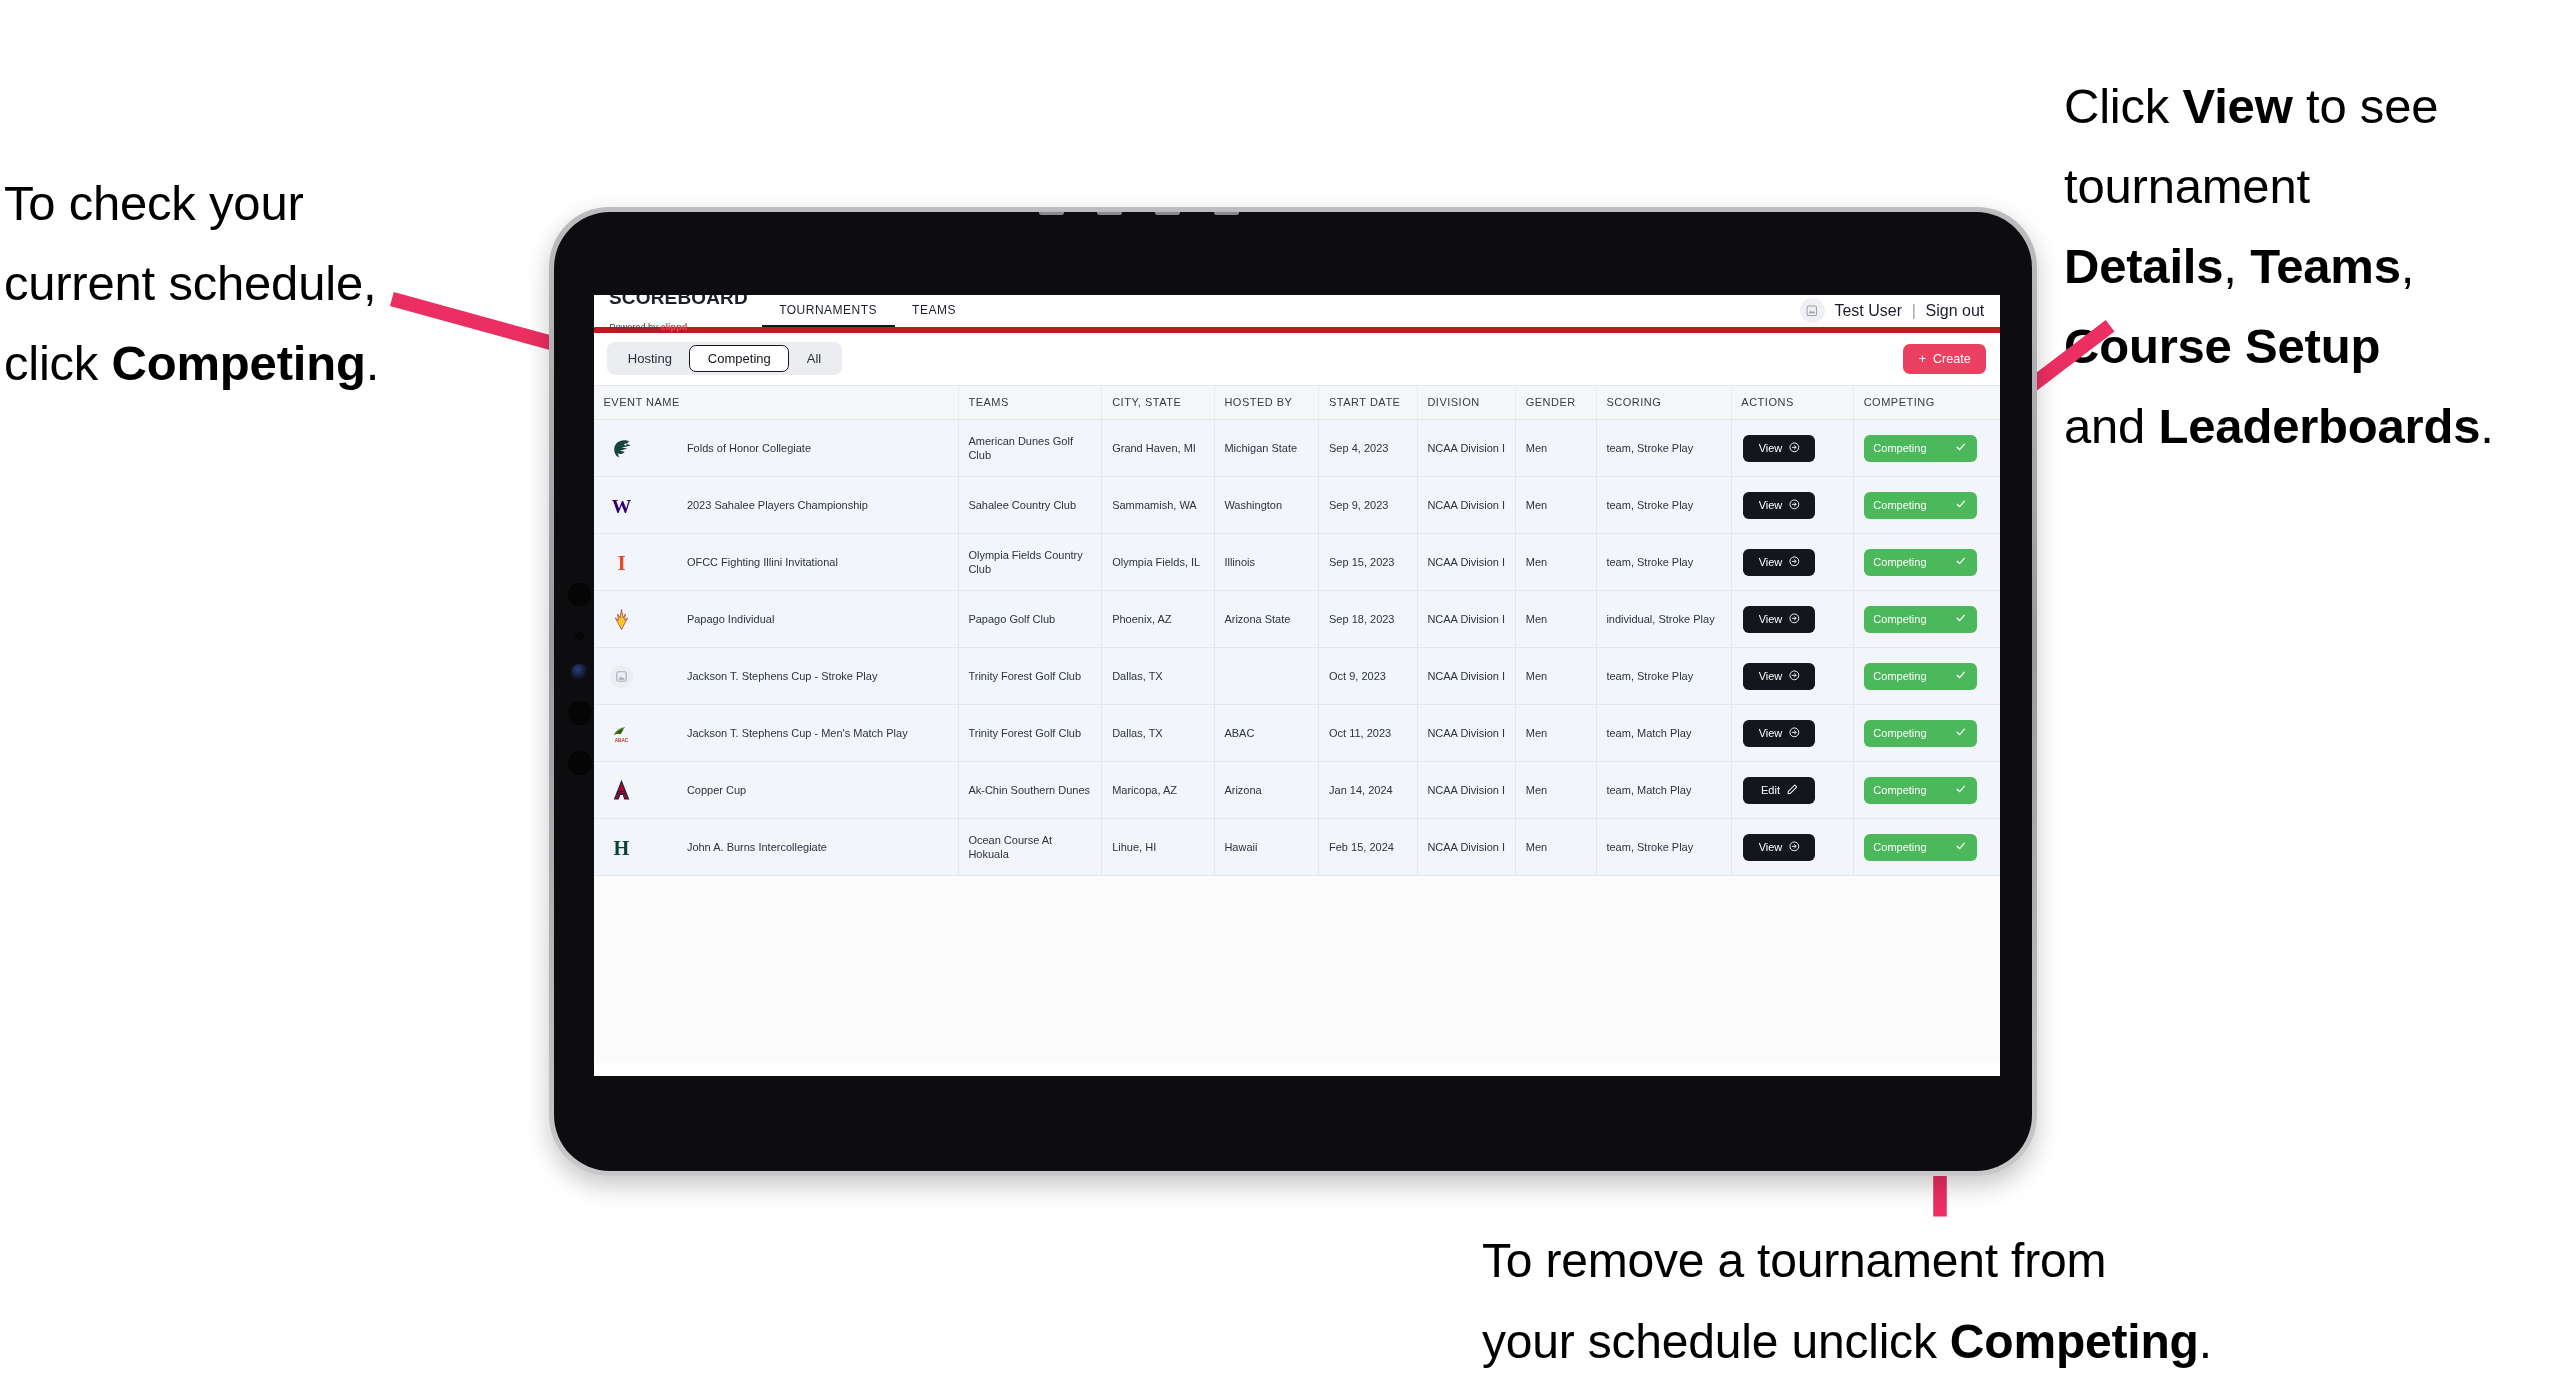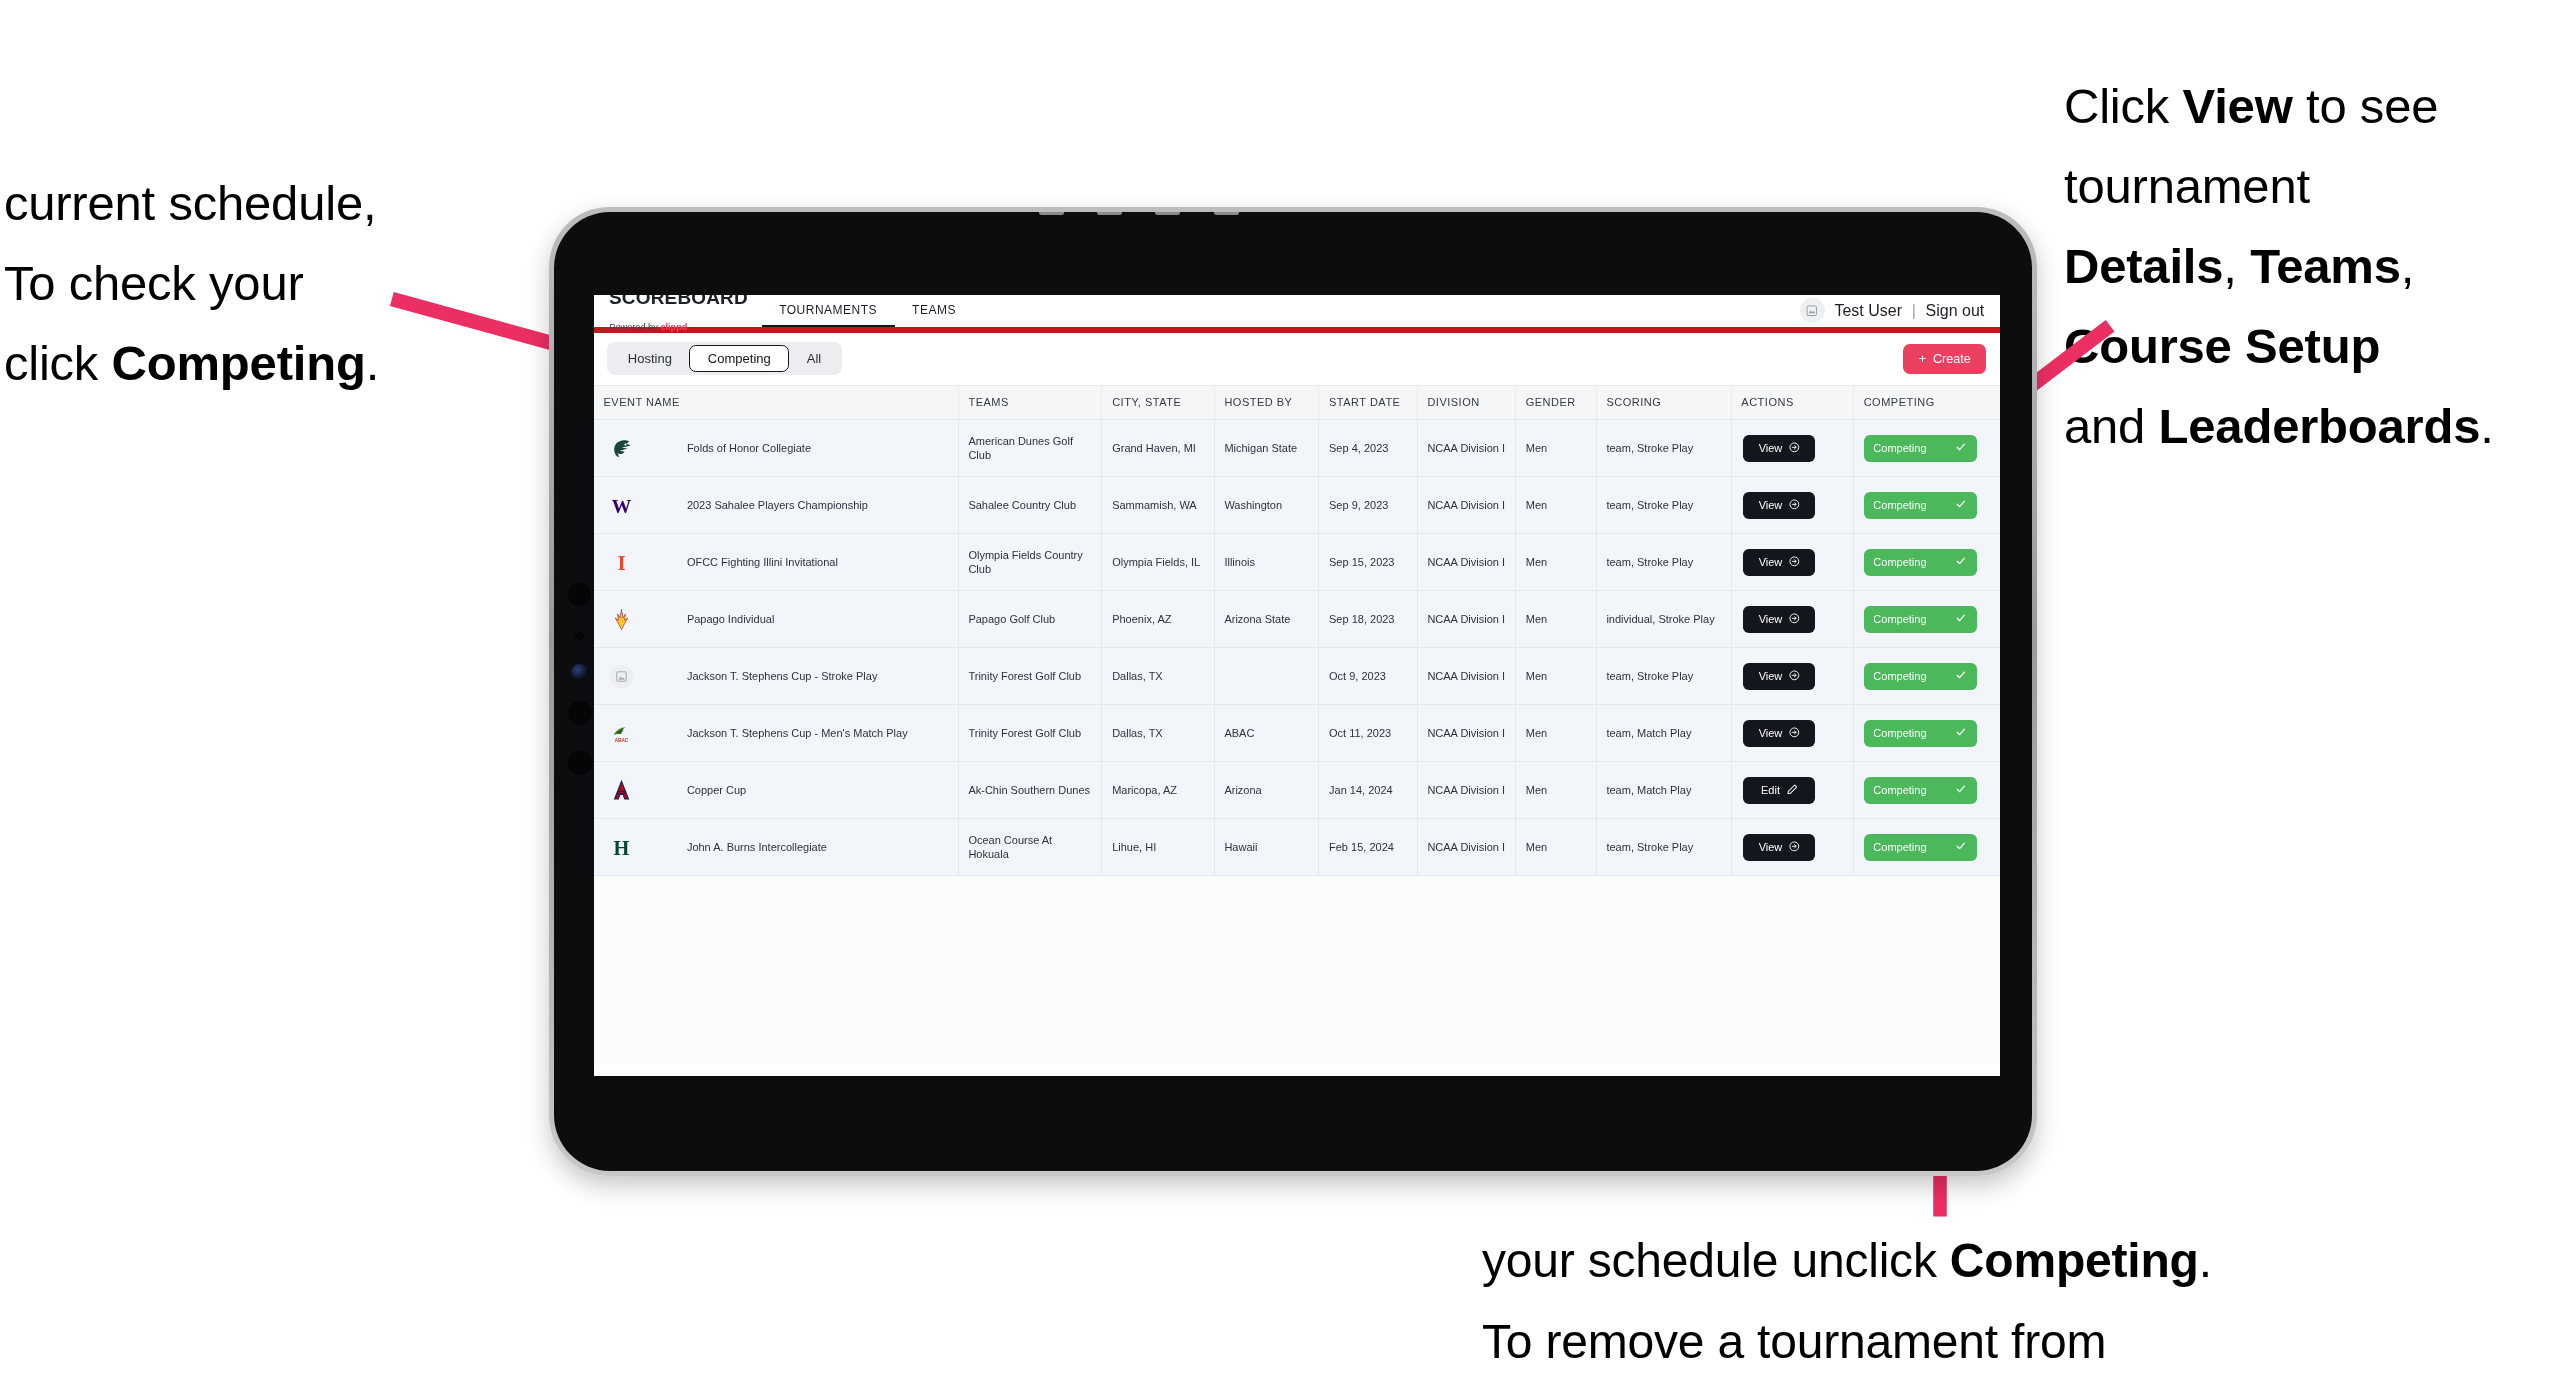--- a/index.html
+++ b/index.html
@@ -304,36 +304,36 @@
     cursor: pointer;
     font-family: "Liberation Sans", sans-serif;
   }
 </style>
 </head>
 <body>
 
 <div id="stage">
 
   <div id="ann-left" class="annotation">
+    <div>To check your</div>
     <div>current schedule,</div>
-    <div>To check your</div>
     <div><span>click </span><b>Competing</b><span>.</span></div>
   </div>
 
   <div id="ann-topright" class="annotation">
     <div><span>Click </span><b>View</b><span> to see</span></div>
     <div>tournament</div>
     <div><b>Details</b><span>, </span><b>Teams</b><span>,</span></div>
     <div><b>Course Setup</b></div>
     <div><span>and </span><b>Leaderboards</b><span>.</span></div>
   </div>
 
   <div id="ann-bottom" class="annotation">
+    <div>To remove a tournament from</div>
     <div><span>your schedule unclick </span><b>Competing</b><span>.</span></div>
-    <div>To remove a tournament from</div>
   </div>
 
   <svg class="arrow-svg" style="left:388px; top:291px; width:339px; height:107px;" viewBox="0 0 350 110">
     <path d="M4,8 L258,78" stroke="#ec2f62" stroke-width="15" fill="none" stroke-linecap="butt"></path>
     <path d="M262,38 L318,86 L248,96 Z" fill="#ec2f62"></path>
   </svg>
 
   <svg class="arrow-svg" style="left:1833px; top:320px; width:281px; height:155px;" viewBox="0 0 290 160">
     <path d="M286,6 L120,132" stroke="#ec2f62" stroke-width="15" fill="none" stroke-linecap="butt"></path>
     <path d="M155,86 L96,146 L168,152 Z" fill="#ec2f62"></path>

